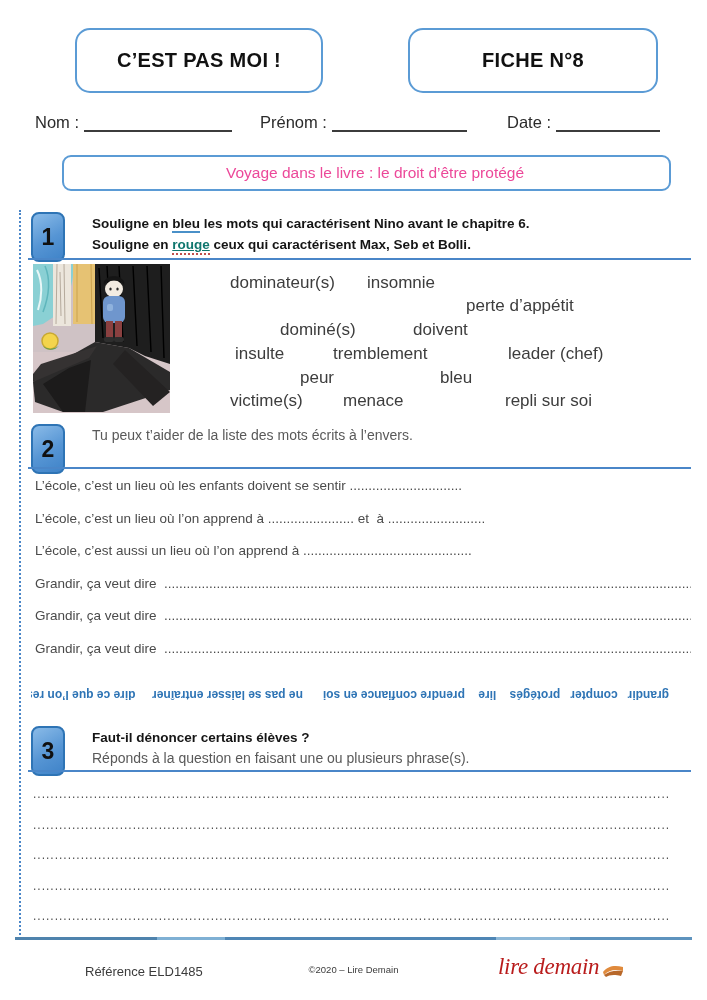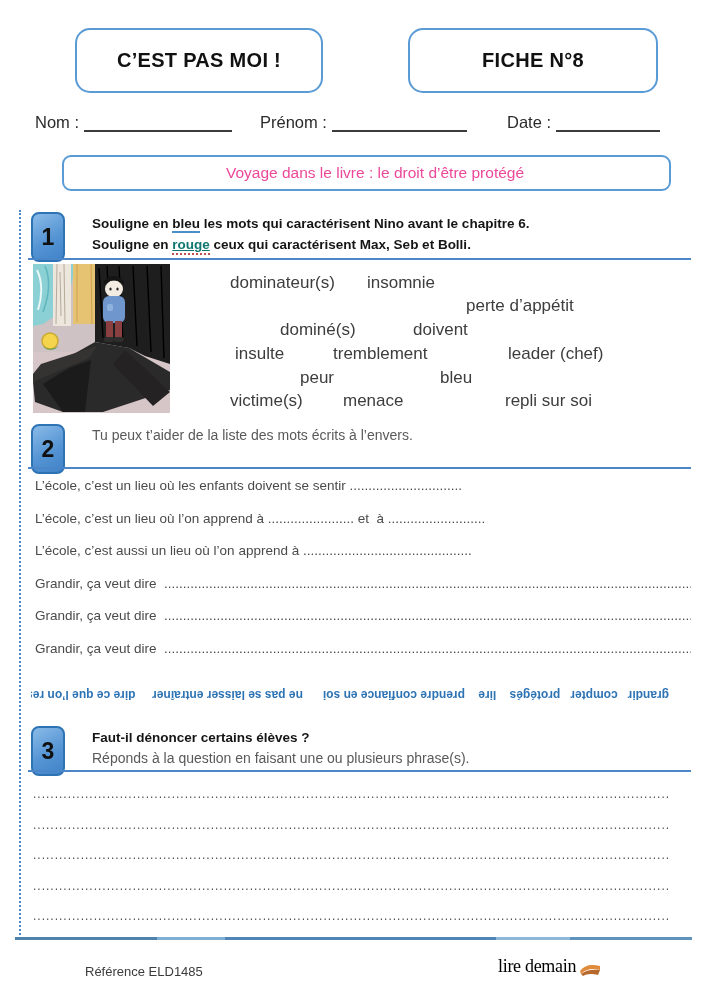--- a/index.html
+++ b/index.html
@@ -64,22 +64,22 @@
   .answers{position:absolute;left:33px;top:779px;width:636px;}
   .ansline{font-size:12px;color:#4f4f4f;line-height:30.6px;letter-spacing:1px;
     white-space:pre;overflow:hidden;max-width:636px;}
   
   .bottomline{position:absolute;left:15px;top:937px;width:677px;height:3px;
     background:linear-gradient(90deg,#4f83ad 0%,#4f83ad 21%,#7fb0d4 21%,#7fb0d4 31%,#4f86b5 31%,#4f86b5 71%,#8db8d8 71%,#8db8d8 82%,#5e93be 82%);}
   .footer{position:absolute;left:0;top:952px;width:707px;height:40px;}
   .ref{position:absolute;left:85px;top:12px;font-size:13px;color:#3b3b3b;}
   .copy{position:absolute;left:0;width:707px;text-align:center;top:12px;font-size:9.5px;color:#3b3b3b;}
   .logo{position:absolute;left:498px;top:2px;display:flex;align-items:center;}
-  .logotext{font-family:"Liberation Serif","DejaVu Serif",serif;
-    font-size:18px;color:#000000;letter-spacing:-0.3px;}
+  .logotext{font-family:"Liberation Serif","DejaVu Serif",serif;font-style:italic;
+    font-size:23px;color:#b91c1c;letter-spacing:-0.3px;}
   .logoicon{margin-left:2px;margin-top:8px;}
 </style>
 </head>
 <body>
 
 <div class="page">
 
   <div class="topbox left">
     <span>C’EST PAS MOI !</span>
   </div>
@@ -204,20 +204,21 @@
     <div class="ansline">........................................................................................................................................................................................................</div>
     <div class="ansline">........................................................................................................................................................................................................</div>
     <div class="ansline">........................................................................................................................................................................................................</div>
     <div class="ansline">........................................................................................................................................................................................................</div>
     <div class="ansline">........................................................................................................................................................................................................</div>
   </div>
 
   <div class="bottomline"></div>
   <div class="footer">
     <span class="ref">Référence ELD1485</span>
+    <span class="copy">©2020 – Lire Demain</span>
     <span class="logo">
       <span class="logotext">lire demain</span>
       <svg class="logoicon" width="24" height="16" viewBox="0 0 24 16" aria-hidden="true">
         <path d="M2 9 C7 3 13 2 22 4 L22 8 C14 6 8 7 3 12 Z" fill="#e08a3c"></path>
         <path d="M3 12 C8 8 14 7 22 8 L20 13 C13 11 8 12 5 14 Z" fill="#b8682a"></path>
       </svg>
     </span>
   </div>
 
 </div>

